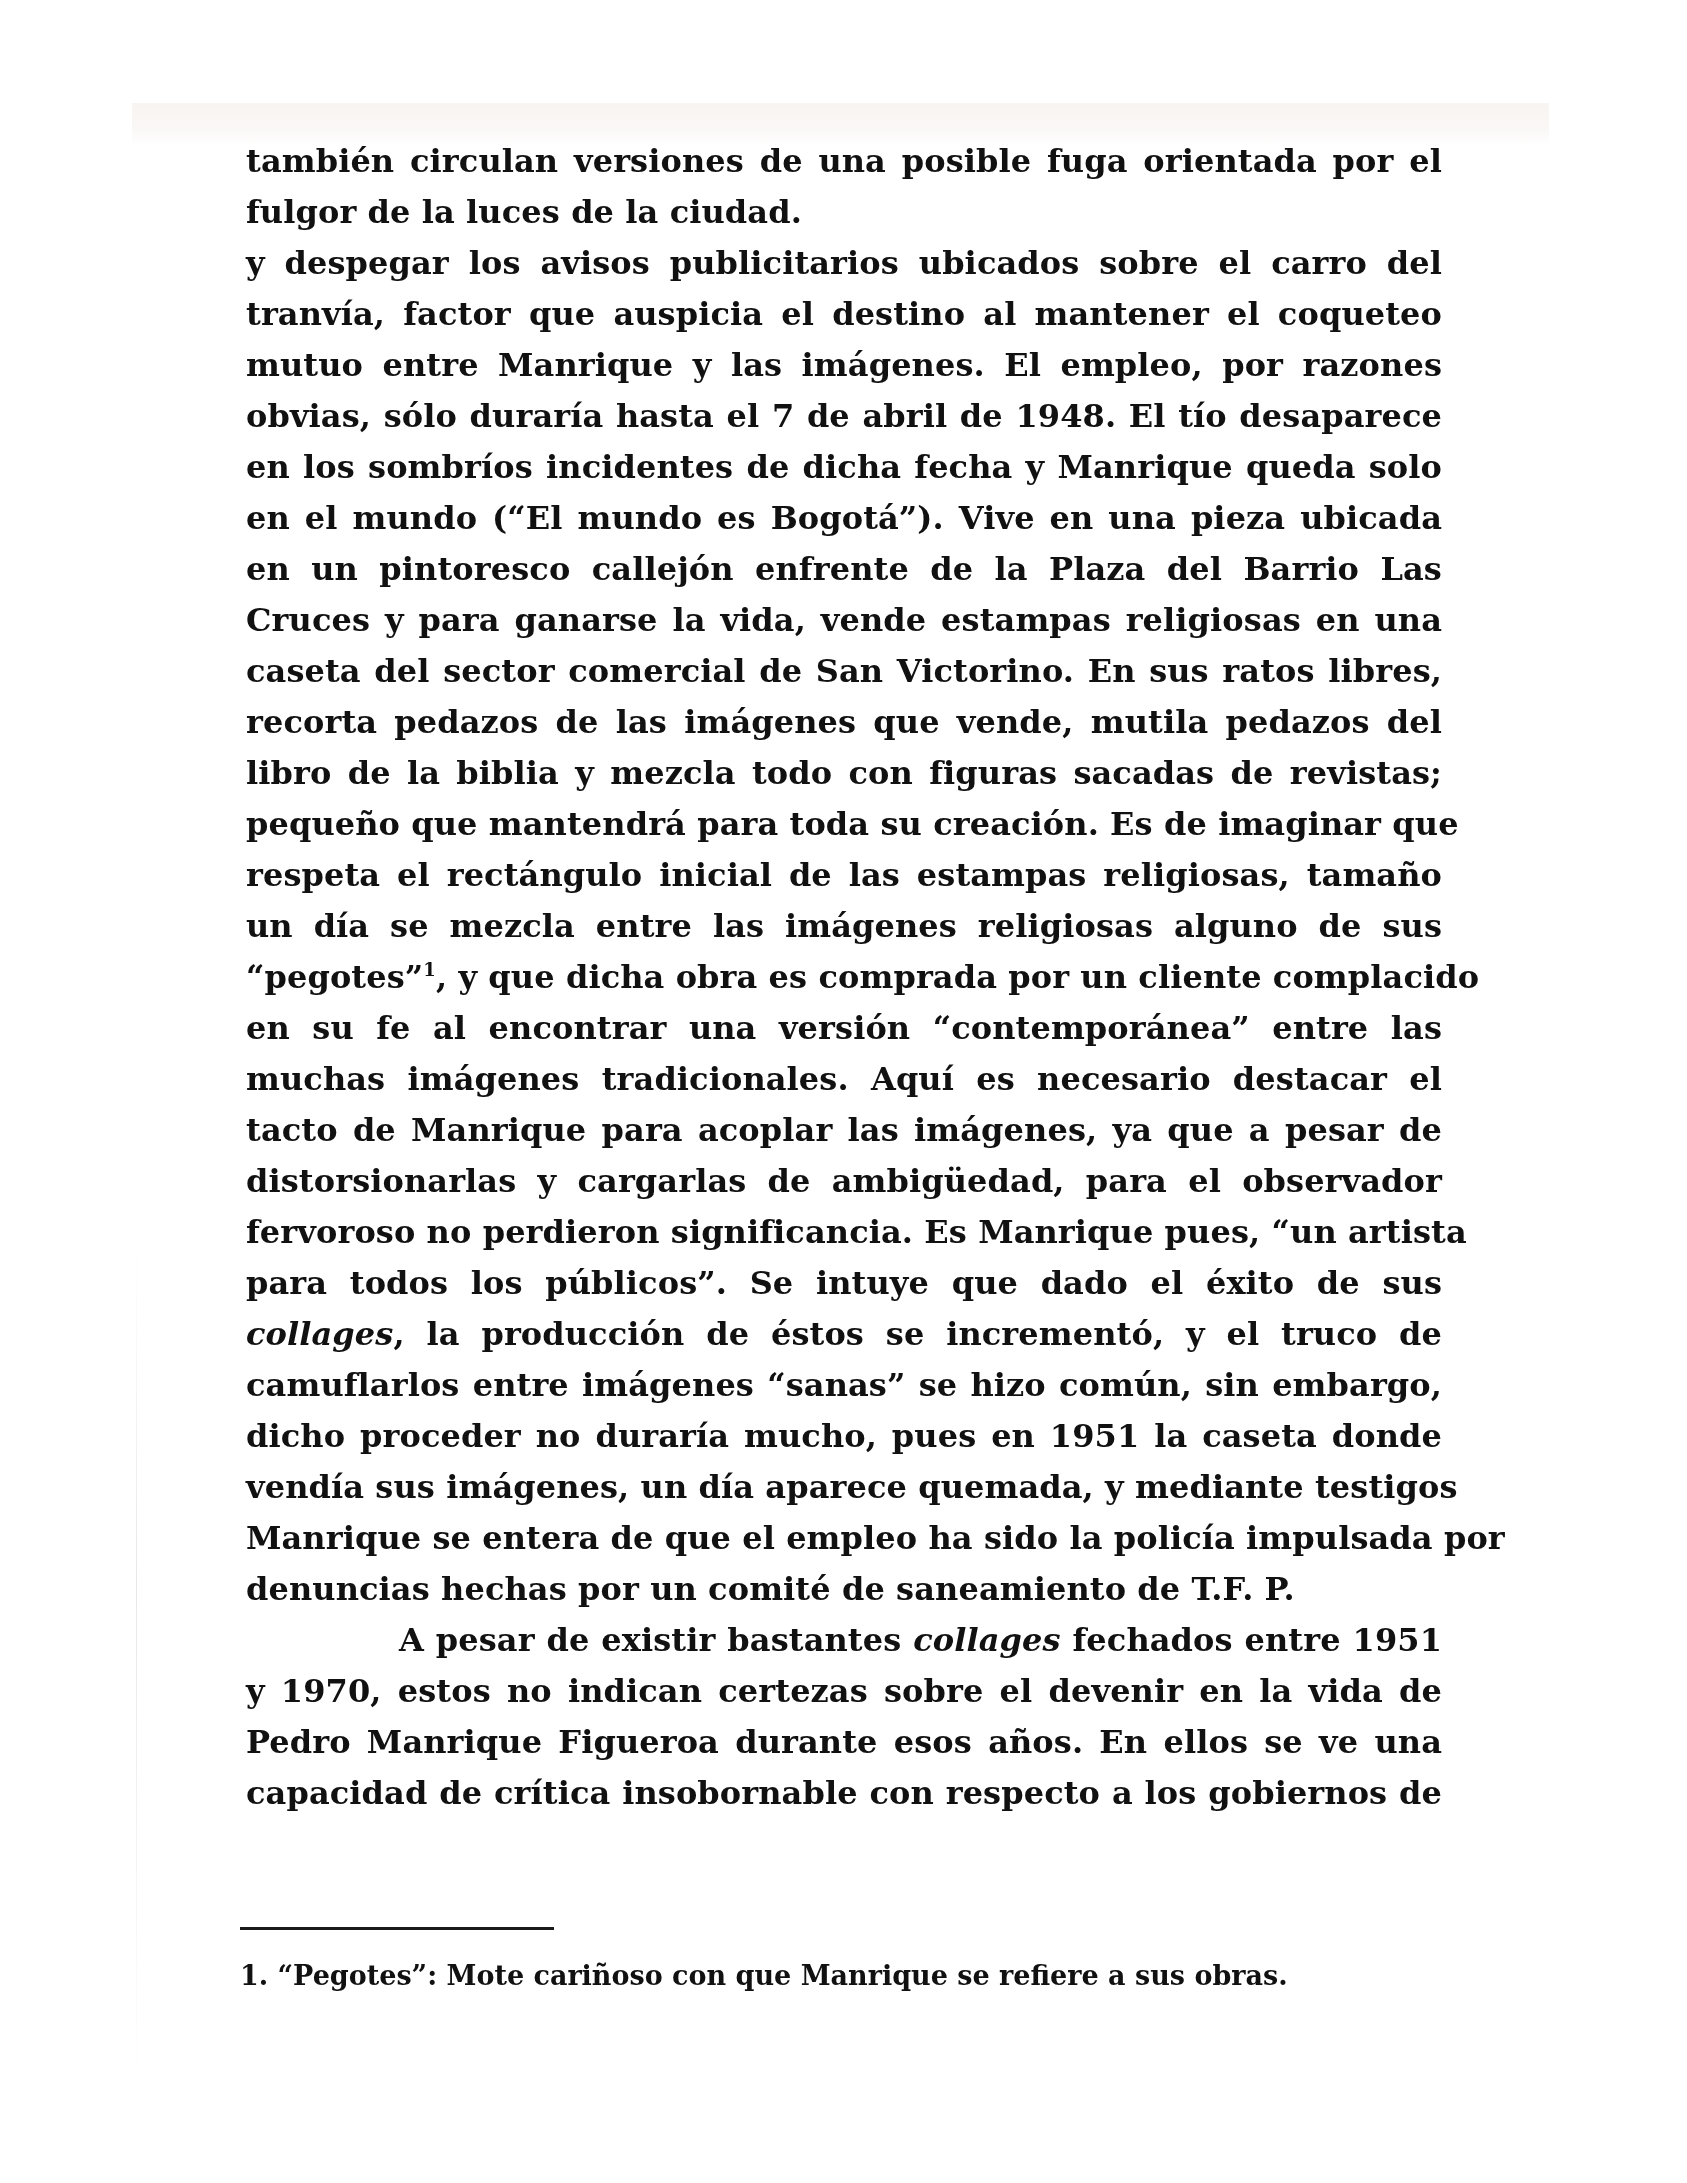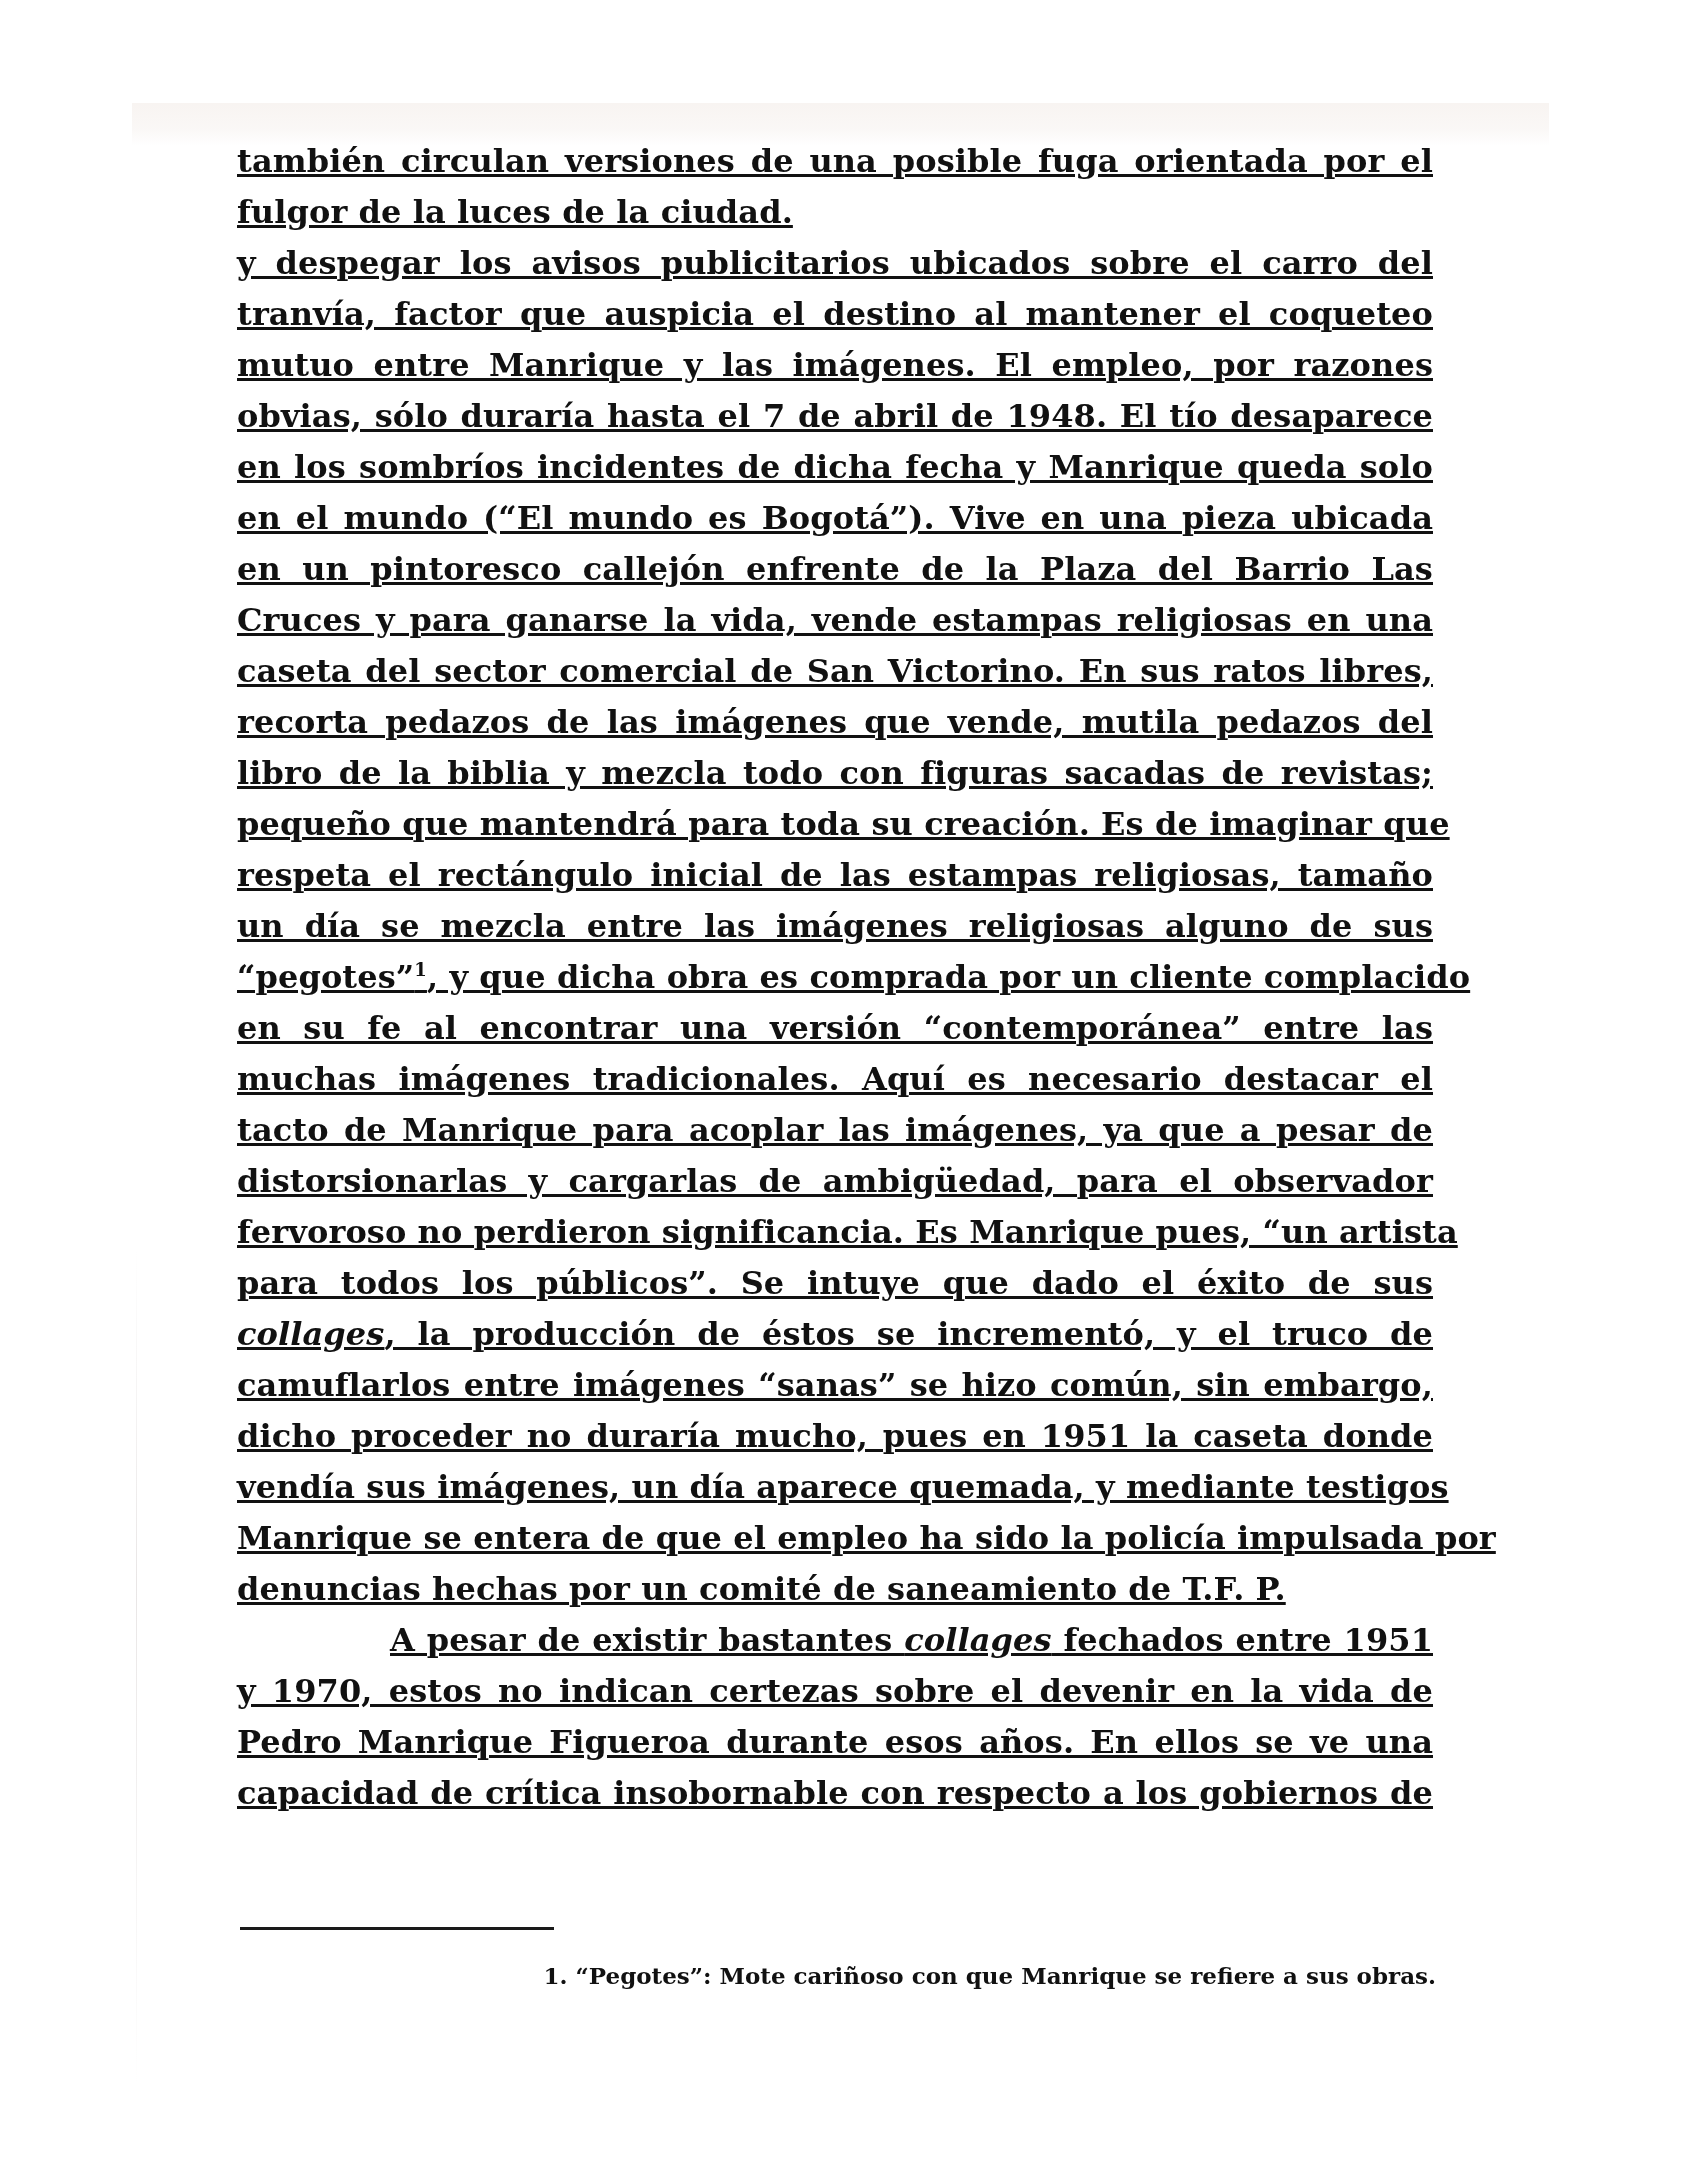--- a/index.html
+++ b/index.html
@@ -7,42 +7,42 @@
   .scan-band {
     position: absolute; left: 132px; top: 103px; width: 1417px; height: 43px;
     background: linear-gradient(to bottom, #f6f1ee 0%, #f9f6f4 60%, #ffffff 100%);
     opacity: 0.8;
   }
   .left-edge {
     position: absolute; left: 136px; top: 1250px; width: 1.4px; height: 834px;
     background: linear-gradient(to bottom, #ffffff, #e9e6e6 40%, #ffffff);
   }
   .page {
-    position: absolute; left: 237px; top: 136px; width: 1196px;
+    position: absolute; left: 246px; top: 136px; width: 1196px;
     font-family: "DejaVu Serif", "Liberation Serif", serif;
-    font-weight: bold; color: #111; text-decoration: underline;
+    font-weight: bold; color: #111;
   }
   .line {
     display: block; height: 51px; line-height: 51px;
     font-size: 32px; white-space: nowrap;
     text-align: justify; text-align-last: justify;
     letter-spacing: 0.1px;
   }
   .line.last { text-align-last: left; }
   .line.indent { padding-left: 153px; }
   .it { font-style: italic; font-weight: bold; }
   sup { font-size: 18px; line-height: 0; vertical-align: 12.5px; }
   .rule {
     position: absolute; left: 240px; top: 1927px; width: 314px; height: 2.8px;
     background: #1a1a1a;
   }
   .footnote {
     position: absolute; left: 240px; top: 1953px; width: 1196px;
     font-family: "DejaVu Serif", "Liberation Serif", serif; font-weight: bold;
-    font-size: 23px; line-height: 46px; color: #111; white-space: nowrap; text-align: right;
+    font-size: 27px; line-height: 46px; color: #111; white-space: nowrap;
   }
 </style>
 </head>
 <body>
 
 <div class="scan-band"></div>
 <div class="left-edge"></div>
 
 <div class="page" id="page">
     <span class="line">también circulan versiones de una posible fuga orientada por el</span>

